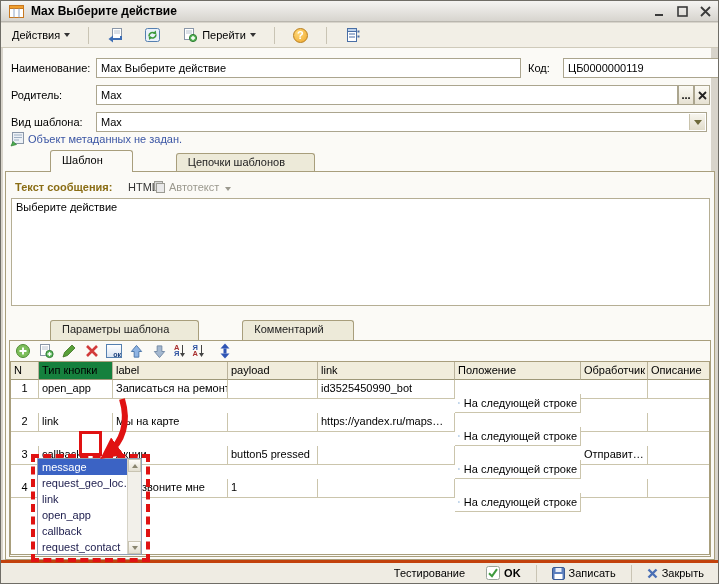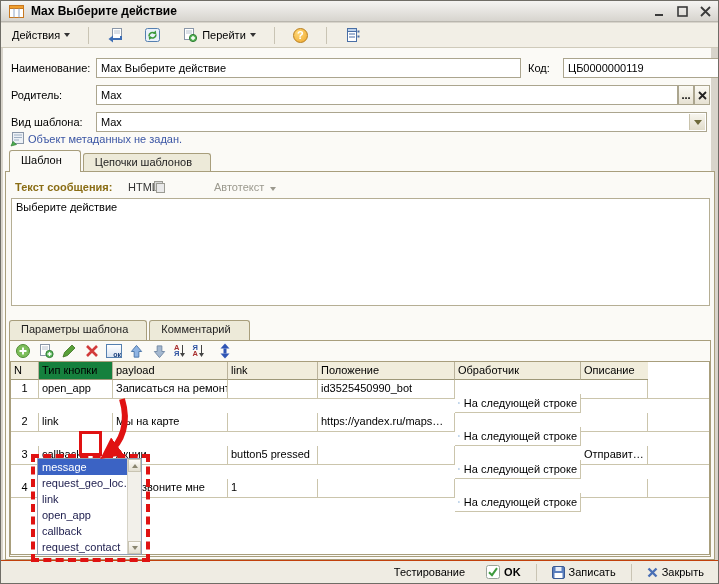--- a/index.html
+++ b/index.html
@@ -44,28 +44,28 @@
   .combo-arrow { position:absolute; right:1px; top:1px; bottom:1px; width:16px;
                  background:linear-gradient(#F7F5EE,#E1DCCA); border-left:1px solid #C9C3AC;
                  display:flex; align-items:center; justify-content:center; }
   .tri-dn { width:0; height:0; border-left:4px solid transparent; border-right:4px solid transparent;
             border-top:5px solid #6E6A3A; }
 
   .meta-link { position:absolute; color:#3A55A4; white-space:nowrap; }
 
   
   .tabs { position:absolute; display:flex; gap:2px; }
-  .tab { padding:3px 18px 0 11px; border:1px solid #A89E7C; border-bottom:none;
-         border-radius:3px 3px 0 0; white-space:nowrap; }
+  .tab { padding:3px 29px 0 11px; border:1px solid #A89E7C; border-bottom:none;
+         border-radius:3px 3px 0 0; white-space:nowrap;margin-left:41px; }
   .tab.active { background:#FBFAF6; position:relative; z-index:2; height:22px; }
   .tab.inactive { background:#EDEAD9; height:34px; margin-top:3px; padding-top:2px; color:#222; }
   .tabpage { position:absolute; border:1px solid #A89E7C; background:#FBFAF6; }
 
   .gold { color:#8A6D15; font-weight:bold; }
-  .grayed { color:#9B998E;margin-left:45px; }
+  .grayed { color:#9B998E; }
 
   .textarea { position:absolute; background:#fff; border:1px solid #B5AE94; padding:2px 4px;
               overflow:hidden; }
 
   
   .tbl-toolbar { position:absolute; display:flex; align-items:center; gap:6px; }
   .ico { display:inline-flex; align-items:center; justify-content:center; width:17px; height:16px; }
   .sort-ico { display:inline-flex; align-items:center; gap:0; }
   .sort-letters { display:flex; flex-direction:column; line-height:6.5px; font-size:7.5px; font-weight:bold; }
   .ltr-a { color:#A93030; } .ltr-z { color:#2A4FA0; }
@@ -108,21 +108,21 @@
                border-top:4px solid #8A8670; }
 
   
   .ann { position:absolute; z-index:15; pointer-events:none; }
   .ann-btn-rect { left:78px; top:430px; width:23px; height:25px; border:3px solid #E01212; }
   .ann-list-rect { left:30px; top:453px; width:119px; height:108px; border:4px dashed #E01212; }
   .ann-arrow { left:0; top:0; z-index:16; }
 
   
   .footer { position:absolute; left:0; right:0; bottom:0; height:23px; background:#EFECE3;
-            border-top:1px solid #c2410c; display:flex; align-items:center;
+            border-top:3px solid #c2410c; display:flex; align-items:center;
             justify-content:flex-end; gap:7px; padding:0 10px; }
   .fbtn { display:flex; align-items:center; gap:4px; padding:1px 4px; white-space:nowrap; }
   .fbtn.bold { font-weight:bold; }
 </style>
 </head>
 <body>
 
 <div class="window">
 
   <div class="titlebar">
@@ -342,20 +342,21 @@
         <rect x="5.5" y="5.5" width="3" height="5" fill="#2F55B5"></rect>
         <polygon points="7,15.5 11.5,10.5 2.5,10.5" fill="#2F55B5"></polygon>
       </svg>
     </span>
   </div>
 
   <div class="tbl" style="left:9px; top:360px; width:700px; height:194px;">
     <div class="tgrid">
       <div class="hcell">N</div>
       <div class="hcell sel">Тип кнопки</div>
+      <div class="hcell">label</div>
       <div class="hcell">payload</div>
       <div class="hcell">link</div>
       <div class="hcell">Положение</div>
       <div class="hcell">Обработчик</div>
       <div class="hcell" style="border-right:none;">Описание</div>
     </div>
 
     <div class="tgrid">
       <div class="tcell num">1</div>
       <div class="tcell">open_app</div>

